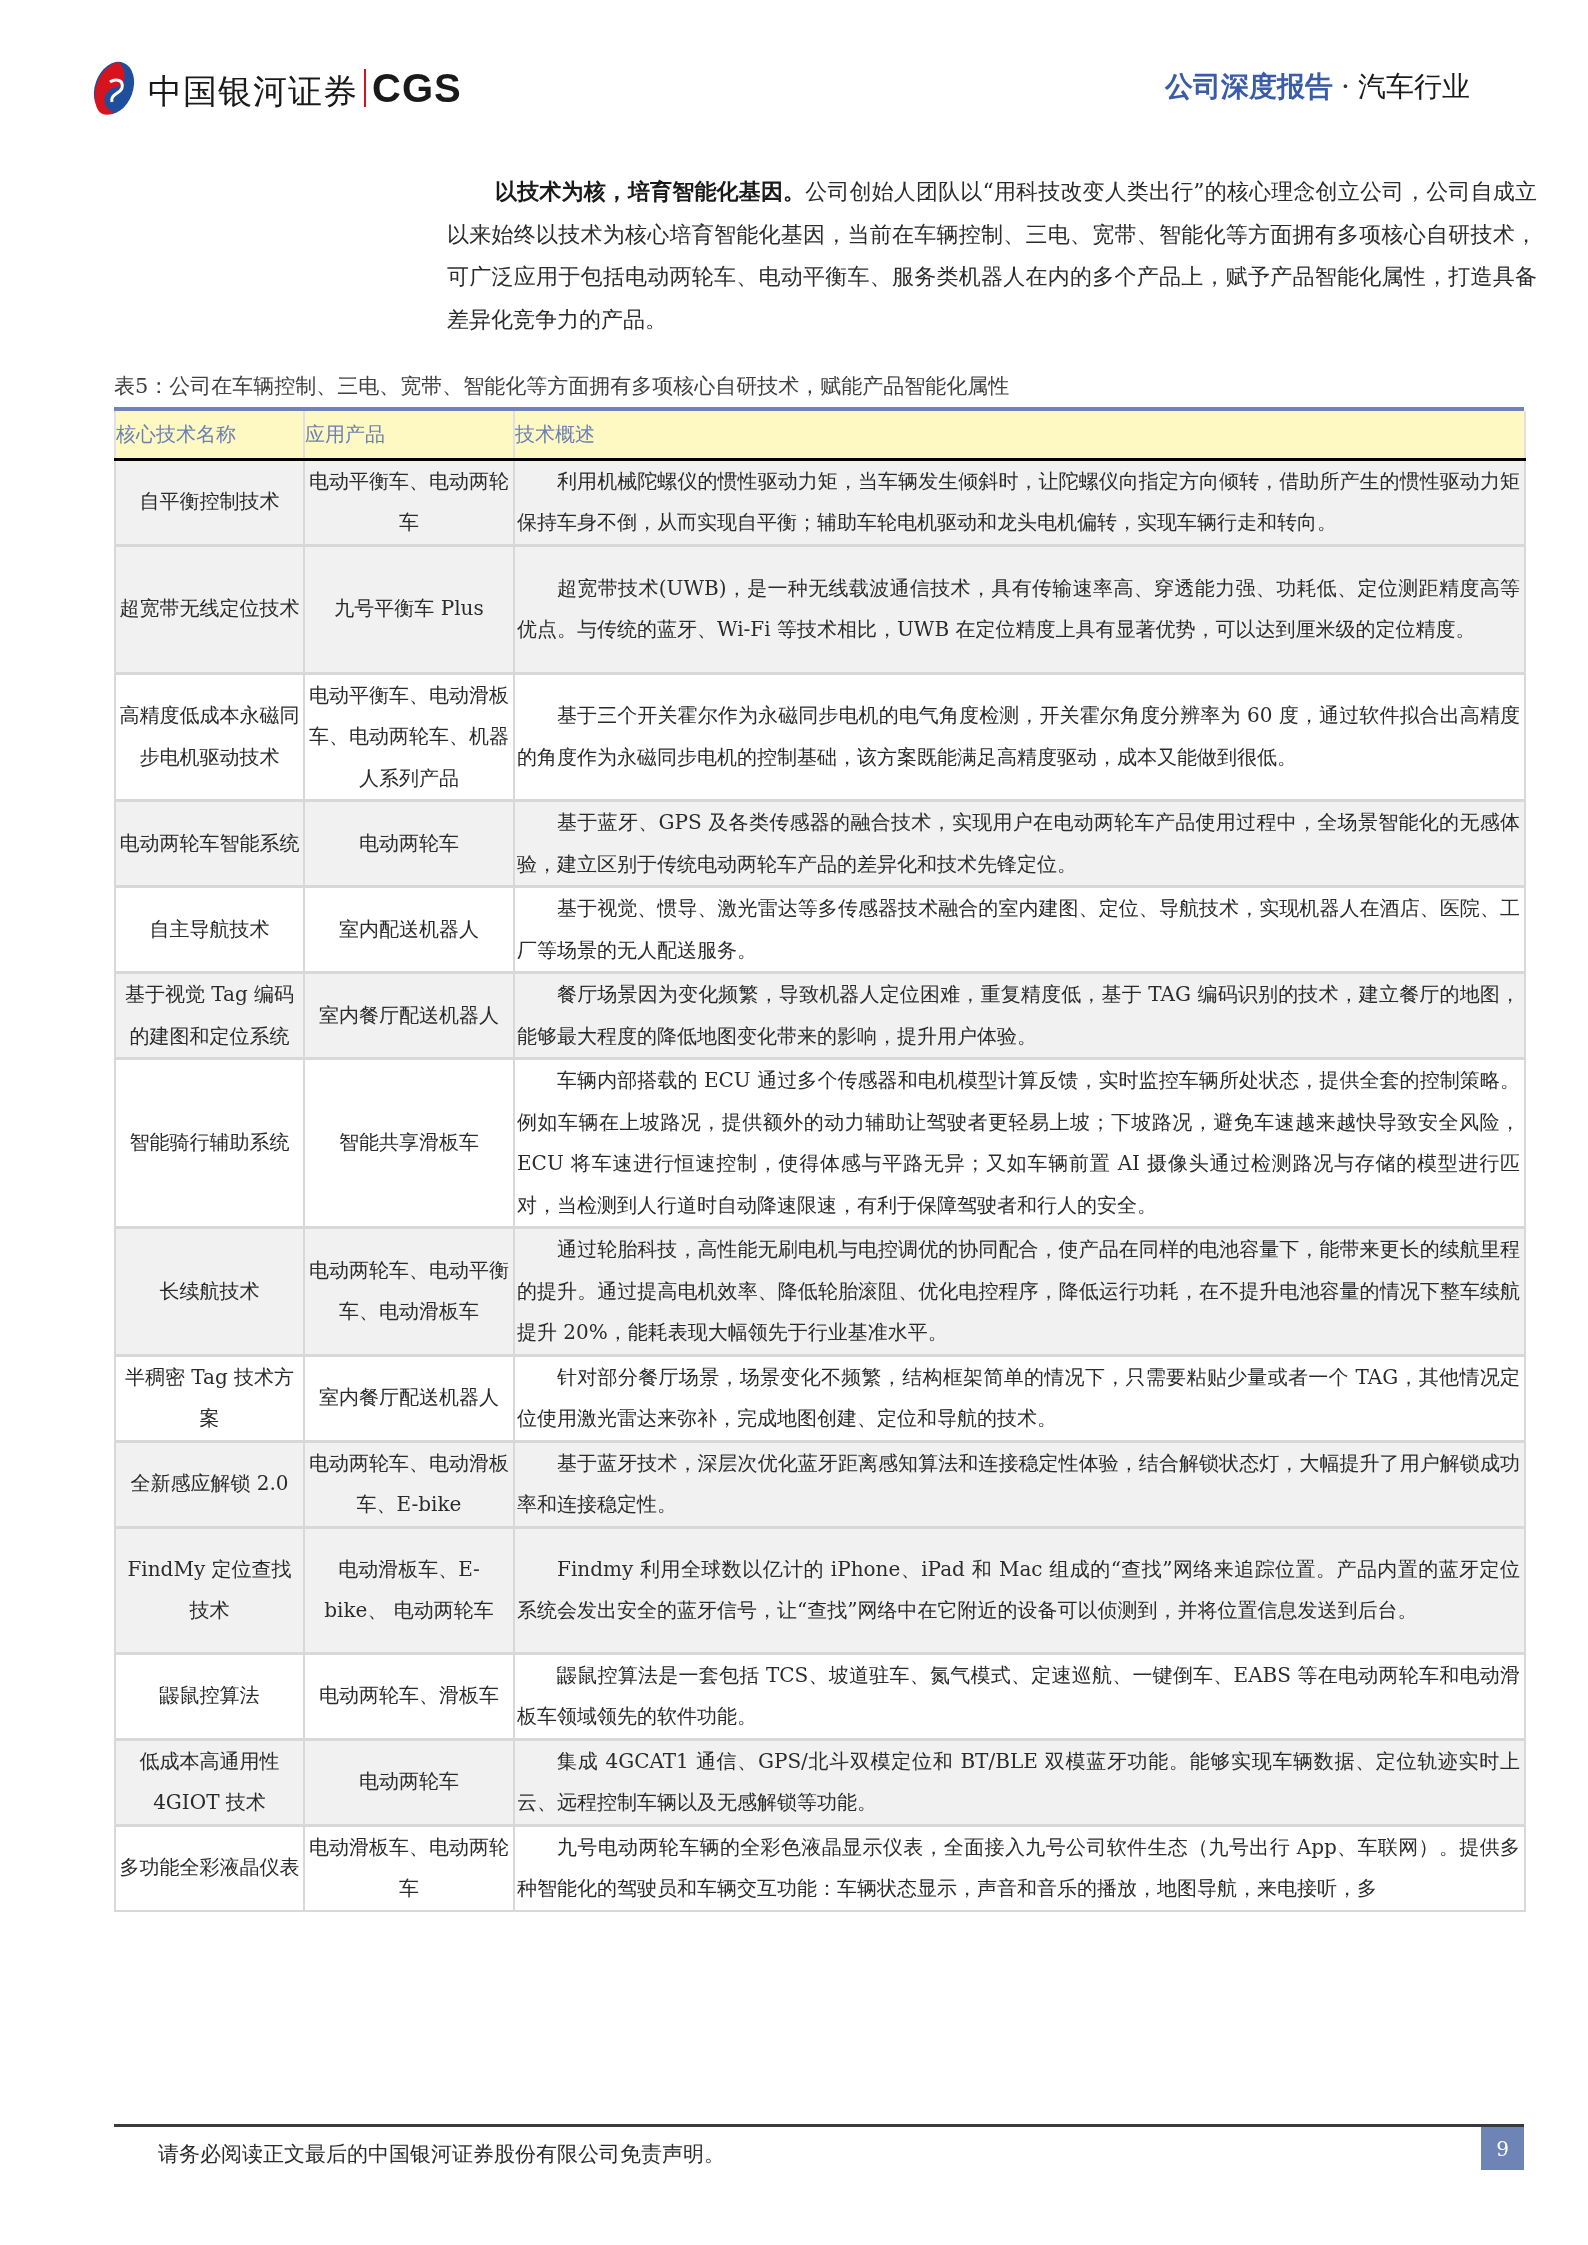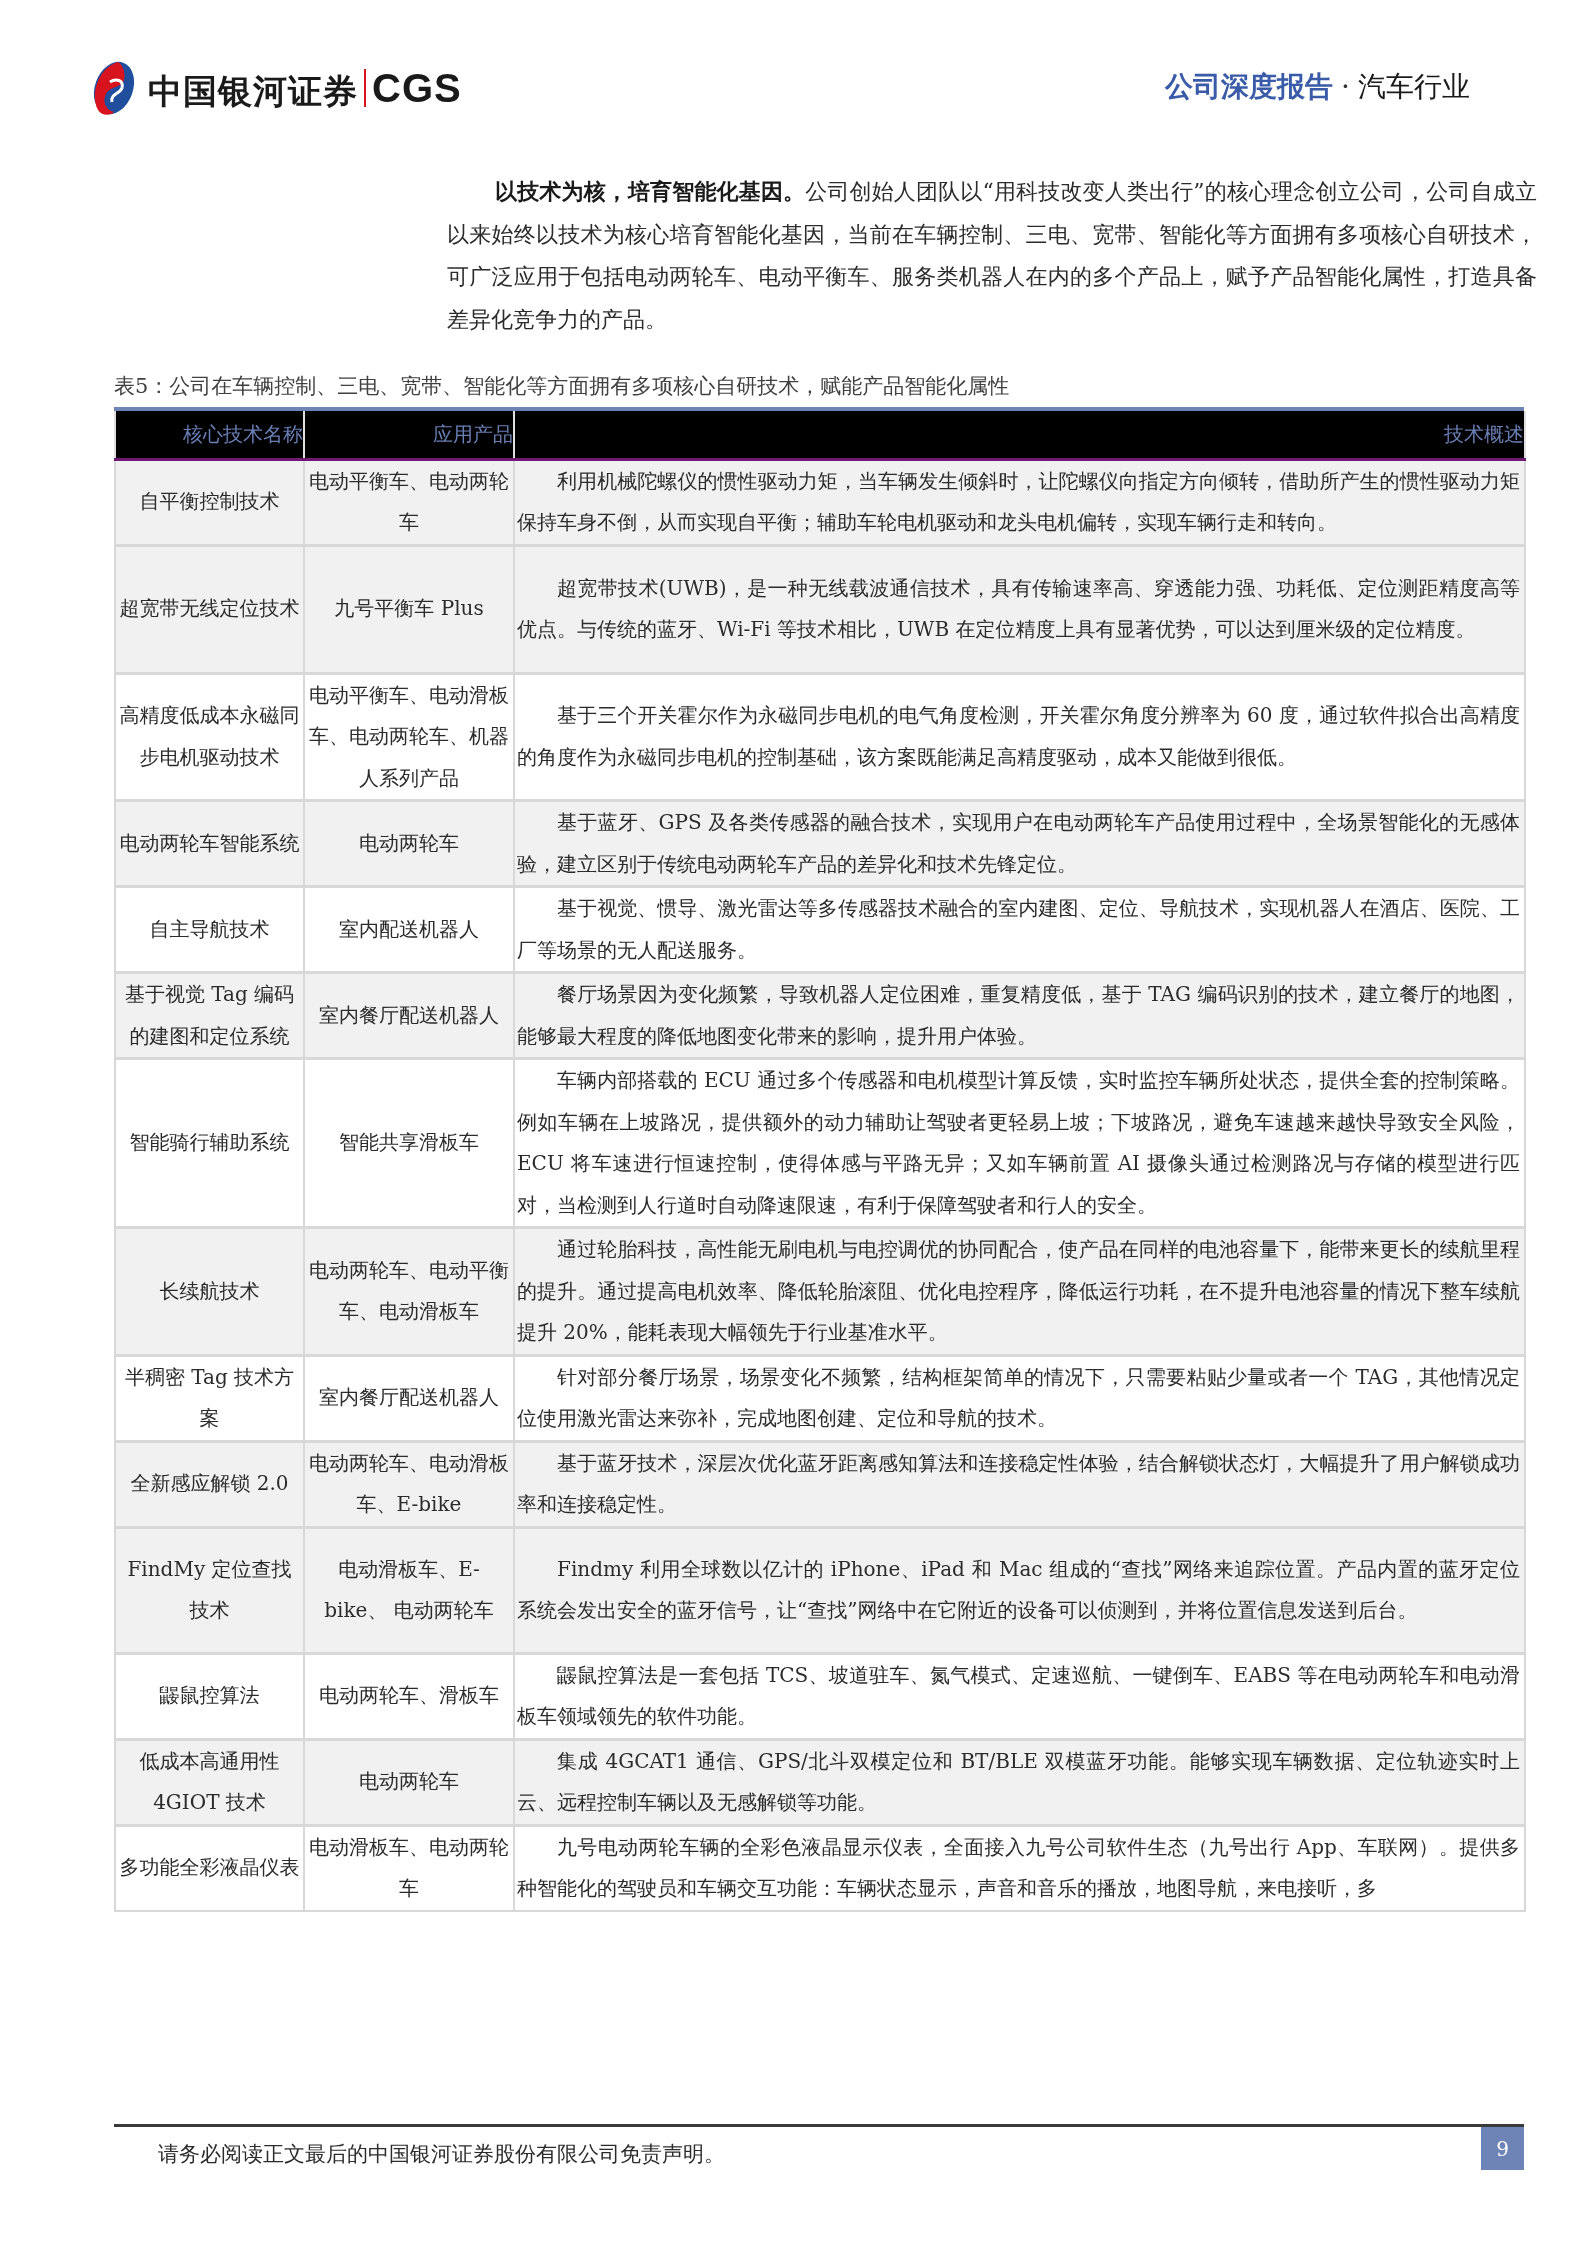--- a/index.html
+++ b/index.html
@@ -2,38 +2,38 @@
 <html><head>
 <meta charset="utf-8">
 <style>
   * { box-sizing: border-box; margin: 0; padding: 0; }
   html, body { width: 1588px; height: 2245px; background: #ffffff; }
   body { position: relative; font-family: "DejaVu Serif", "Liberation Serif", serif; color: #2b2b2b; overflow: hidden; }
 
   .header { position: absolute; left: 0; top: 0; width: 1588px; height: 130px; }
   .logo { position: absolute; left: 88px; top: 58px; height: 60px; display: flex; align-items: center; }
   .logo-mark { width: 48px; height: 60px; margin-right: 12px; }
-  .logo-cn { font-family: "DejaVu Sans", "Liberation Sans", sans-serif; font-weight: bold; font-size: 34px; color: #1a1a1a; letter-spacing: 1px; margin-top: 8px; }
+  .logo-cn { font-family: "DejaVu Sans", "Liberation Sans", sans-serif; font-weight: normal; font-size: 34px; color: #1a1a1a; letter-spacing: 1px; margin-top: 8px; }
   .logo-sep { width: 2px; height: 38px; background: #d7141d; margin: 0 6px 0 6px; }
   .logo-en { font-family: "Liberation Sans", "DejaVu Sans", sans-serif; font-weight: bold; font-size: 40px; color: #1a1a1a; letter-spacing: 1px; }
   .report-type { position: absolute; right: 118px; top: 68px; font-size: 28px; }
   .report-type .rt-blue { color: #3a5ba8; font-weight: bold; }
   .report-type .rt-dot { color: #333; margin: 0 8px; }
   .report-type .rt-black { color: #1a1a1a; }
 
   .intro { position: absolute; left: 426px; top: 170px; width: 1090px; font-size: 22px; line-height: 42.5px; text-align: justify; text-indent: 48px; color: #2b2b2b; margin-left: 21px; }
   .intro b { font-weight: bold; color: #1a1a1a; }
 
   .table-caption { position: absolute; left: 114px; top: 372px; font-size: 21px; color: #404040; }
 
   .table-wrap { position: absolute; left: 114px; top: 407px; width: 1410px; }
   .topline { height: 4px; background: #6f84b6; }
   table { width: 1410px; border-collapse: collapse; table-layout: fixed; }
   col.c1 { width: 189px; } col.c2 { width: 210px; } col.c3 { width: 1011px; }
-  th { height: 48px; font-weight: normal; font-size: 20px; color: #6a7fb5; text-align: right; border-left: 2px solid #e0e0e0; border-right: 2px solid #e0e0e0; border-bottom: 3px solid #701a75; background: #000000; }
+  th { height: 48px; font-weight: normal; font-size: 20px; color: #6a7fb5; text-align: left; border-left: 2px solid #e0e0e0; border-right: 2px solid #e0e0e0; border-bottom: 3px solid #000000; background: #fef9c3; }
   td { font-size: 20px; line-height: 41.5px; color: #2b2b2b; border: 2px solid #d8d8d8; border-top: 3px solid #d8d8d8; vertical-align: middle; }
   td.name, td.prod { text-align: center; padding: 0 2px; }
   td.desc { text-align: justify; text-indent: 40px; padding: 0 4px 0 2px; margin-left: 14px; }
   tr.shade td { background: #f1f1f1; }
   tr.plain td { background: #ffffff; }
 
   .footer-line { position: absolute; left: 114px; top: 2124px; width: 1410px; height: 3px; background: #3a3a3a; }
   .footer-text { position: absolute; left: 114px; top: 2140px; font-size: 21px; color: #2b2b2b; margin-left: 44px; }
   .page-num { position: absolute; left: 1481px; top: 2127px; width: 43px; height: 43px; background: #6f84b6; color: #fff; font-size: 20px; display: flex; align-items: center; justify-content: center; }
 </style>

